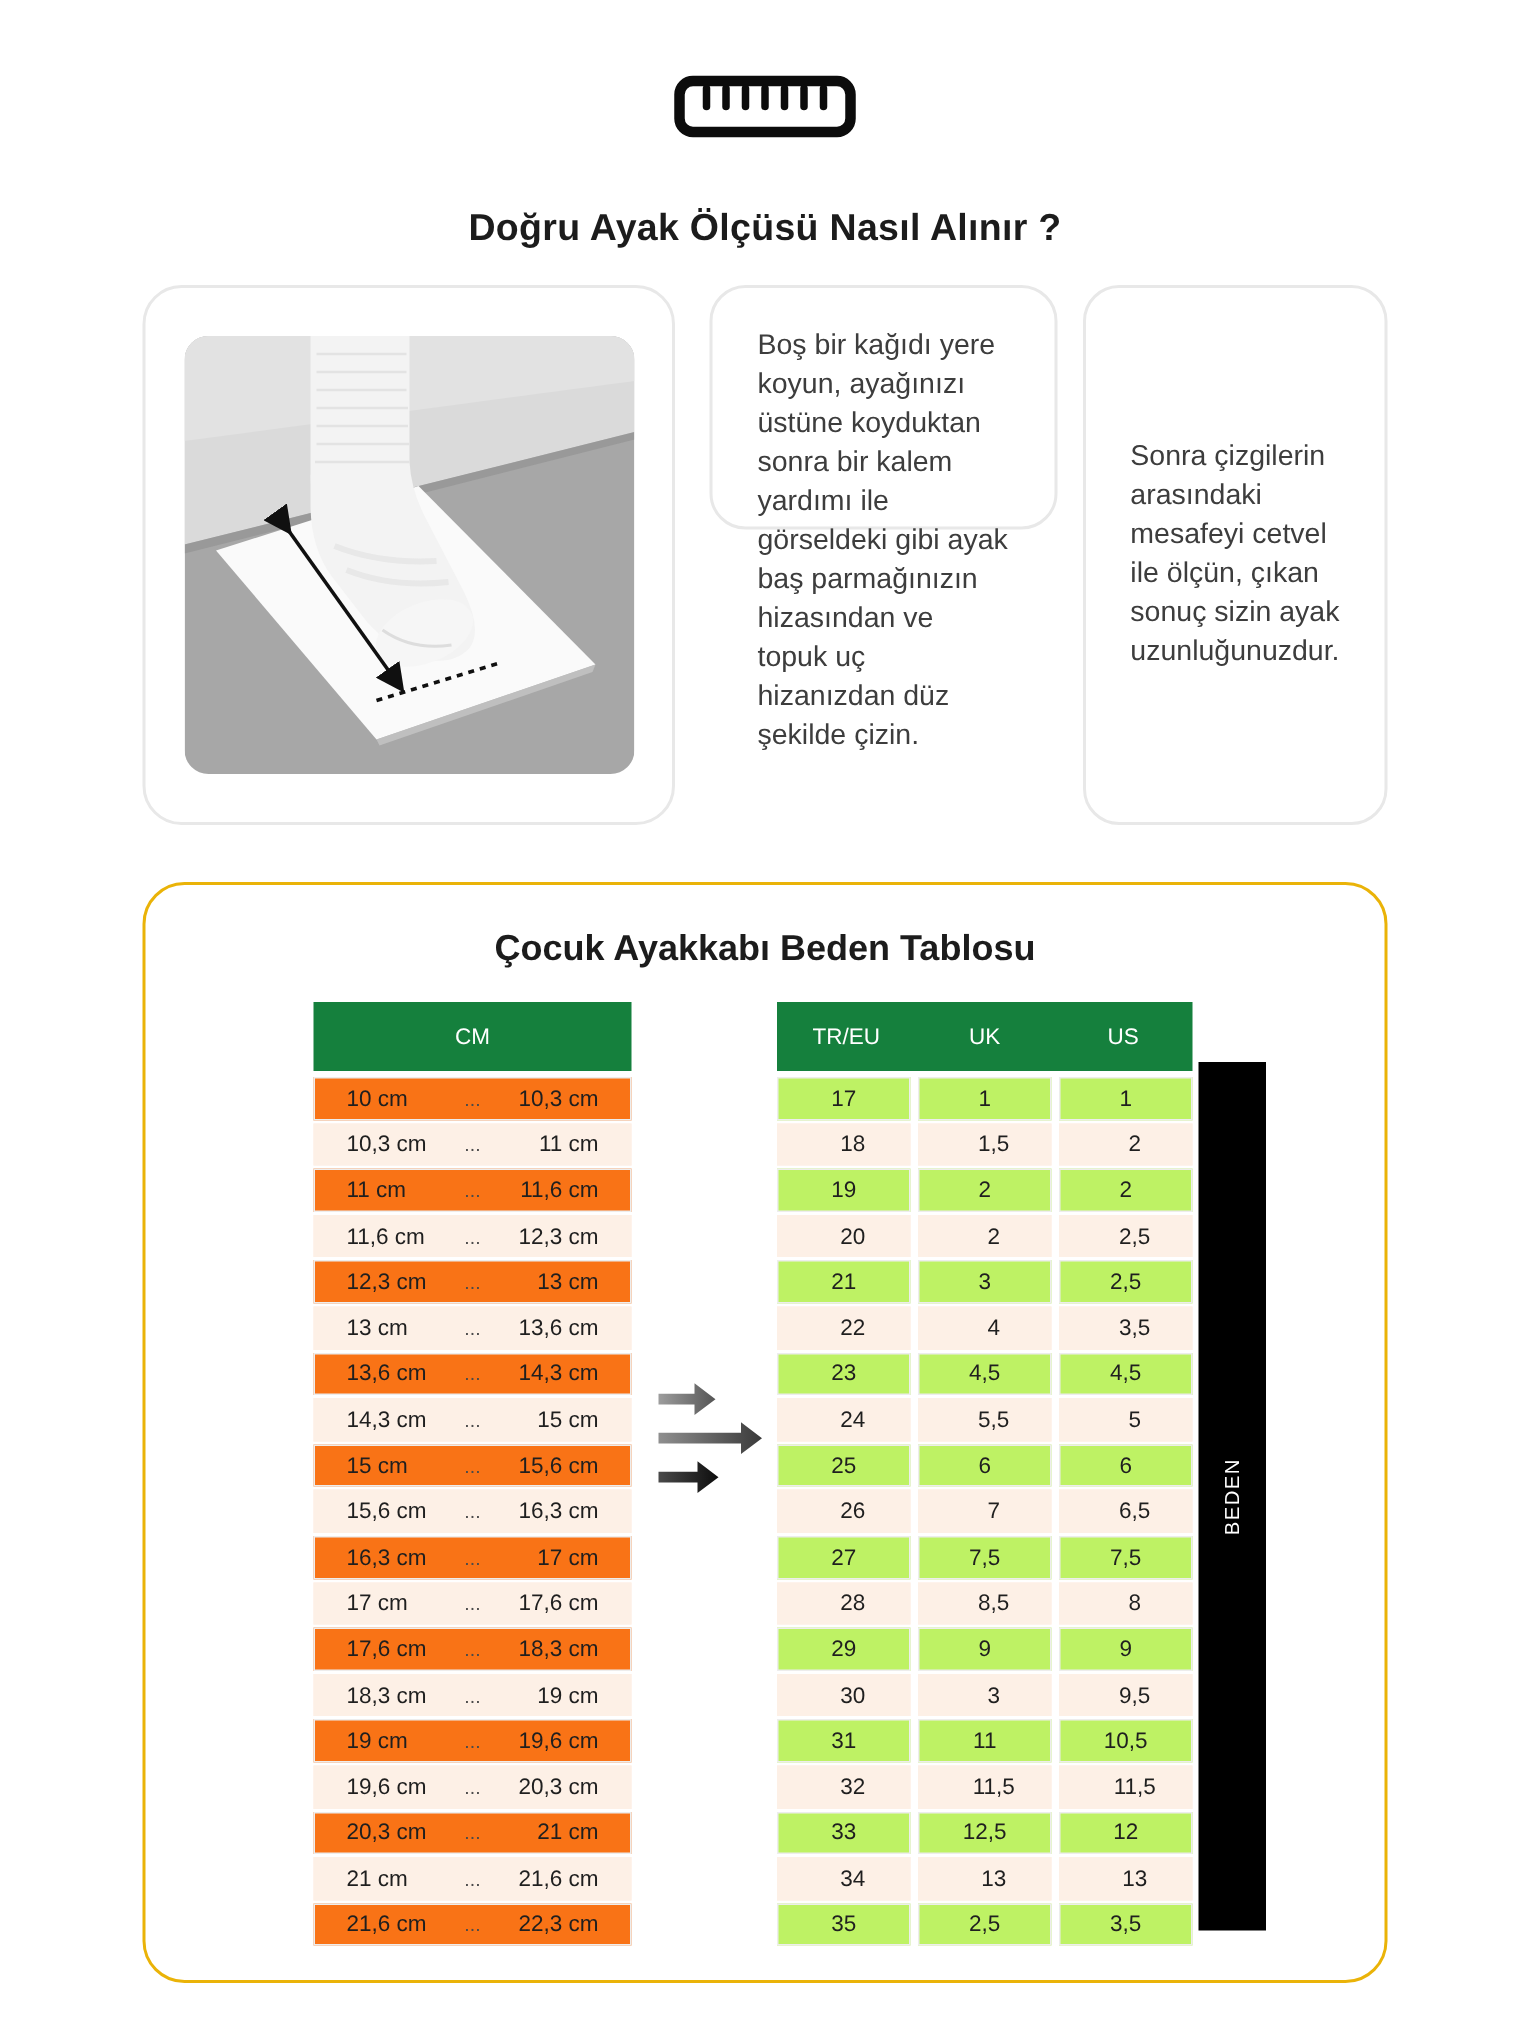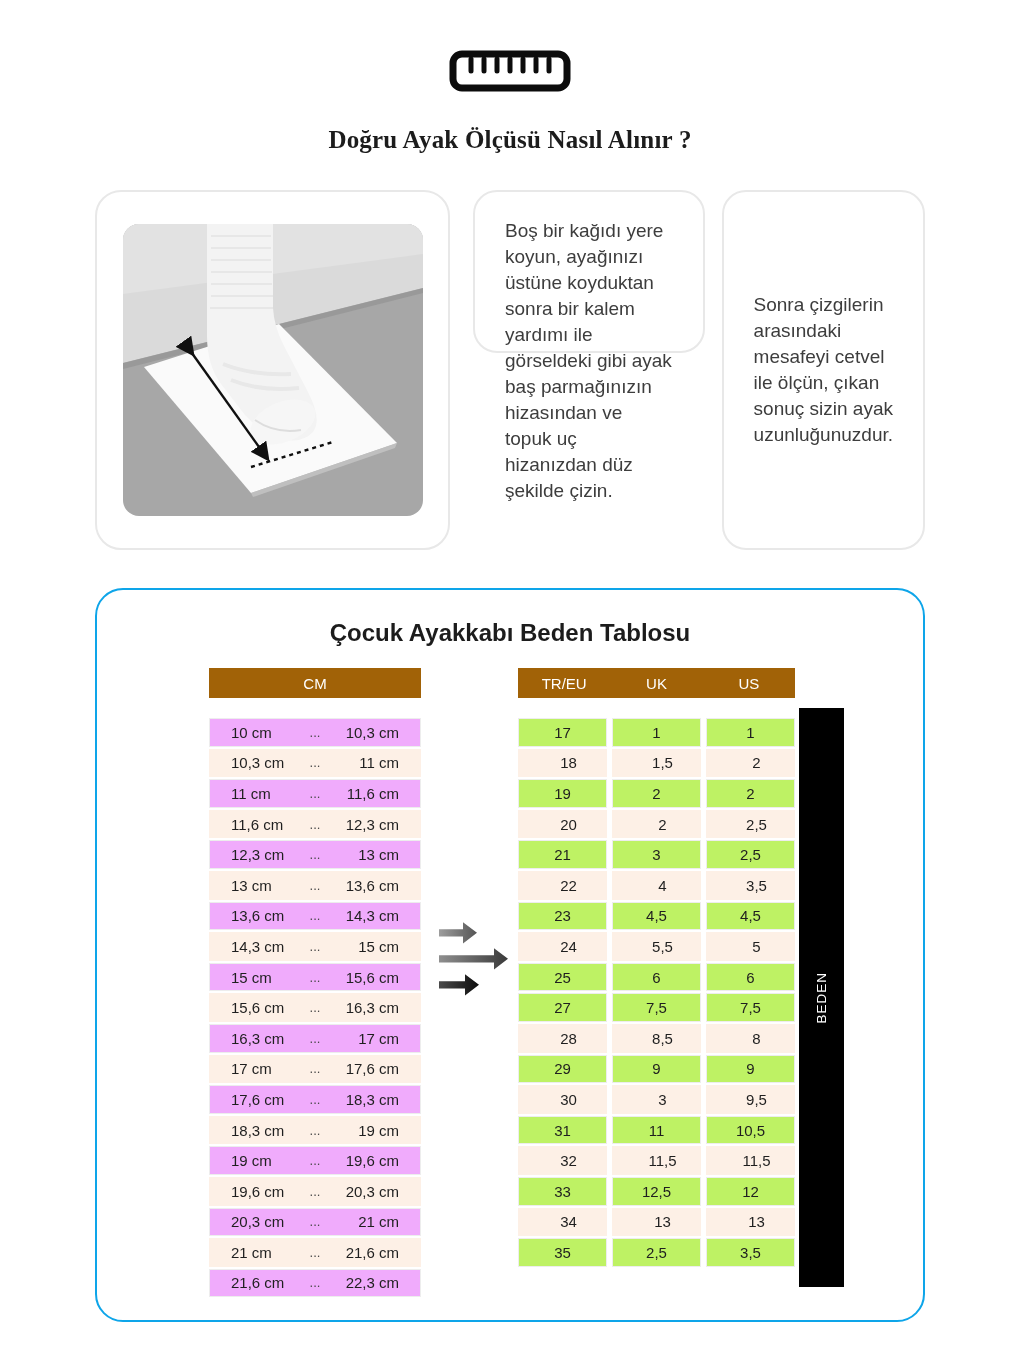--- a/index.html
+++ b/index.html
@@ -10,21 +10,21 @@
     color: #212121;
     position: relative;
     overflow: hidden;
   }
   .page { width: 1020px; height: 1360px; position: relative; }
 
   
   .ruler-wrap { display:flex; justify-content:center; padding-top:50px; }
   .page-title {
     text-align:center; font-size:25px; font-weight:bold; color:#1c1c1c;
-    margin-top:34px; letter-spacing:.2px;font-family:Liberation Serif, serif;
+    margin-top:46px; letter-spacing:.2px;
   }
 
   
   .howto {
     position:absolute; left:95px; top:190px; width:830px; height:360px;
     display:flex; gap:23px;
   }
   .photo-card {
     width:355px; height:360px; flex:0 0 355px;
     border:2px solid #e8e8e8; border-radius:26px;
@@ -35,41 +35,41 @@
   .note-box {
     border:2px solid #e8e8e8; border-radius:24px;
     padding:26px 30px; font-size:19px; line-height:26px; color:#3d3d3d;
   }
   .note-box.first { height:163px; }
   .note-box.second { flex:1; display:flex; align-items:center; }
 
   
   .table-card {
     position:absolute; left:95px; top:588px; width:830px; height:734px;
-    border:2px solid #0ea5e9; border-radius:28px;
+    border:2px solid #eab308; border-radius:28px;
   }
   .table-title {
     text-align:center; font-size:24px; font-weight:bold; color:#1c1c1c;
     margin-top:29px;
   }
   .tables-row {
     position:absolute; left:112px; top:78px; right:0; bottom:37px;
     display:flex; align-items:flex-start;
   }
   .black-header {
-    background:#a16207; color:#fff; height:30px; font-size:15px;
+    background:#15803d; color:#fff; height:46px; font-size:15px;
     display:flex; align-items:center; justify-content:center;
-    margin-bottom:18px;
+    margin-bottom:2px;
   }
   
   .cm-table { width:212px; flex:0 0 212px; display:flex; flex-direction:column; gap:2px; }
   .cm-row {
     height:28.6px; display:flex; align-items:center;
     font-size:15px; color:#1f1f1f;
-    border:1px solid #ededed; background:#f0abfc;
+    border:1px solid #ededed; background:#f97316;
     padding:0 21px;
   }
   .cm-row.alt { background:#fdf0e6; border-color:#fdf0e6; }
   .cm-row .from { flex:1; text-align:left; }
   .cm-row .dots { width:24px; text-align:center; font-size:13px; color:#4a4a4a; }
   .cm-row .to { flex:1; text-align:right; }
 
   
   .arrows-zone { width:97px; flex:0 0 97px; position:relative; height:619px; }
   .arrows-zone svg { position:absolute; left:17px; top:254px; }
@@ -346,20 +346,25 @@
           <div class="size-row alt">
     <div class="size-cell">24</div>
     <div class="size-cell">5,5</div>
     <div class="size-cell">5</div>
   </div>
           <div class="size-row">
     <div class="size-cell">25</div>
     <div class="size-cell">6</div>
     <div class="size-cell">6</div>
   </div>
+          <div class="size-row alt">
+    <div class="size-cell">26</div>
+    <div class="size-cell">7</div>
+    <div class="size-cell">6,5</div>
+  </div>
           <div class="size-row">
     <div class="size-cell">27</div>
     <div class="size-cell">7,5</div>
     <div class="size-cell">7,5</div>
   </div>
           <div class="size-row alt">
     <div class="size-cell">28</div>
     <div class="size-cell">8,5</div>
     <div class="size-cell">8</div>
   </div>

